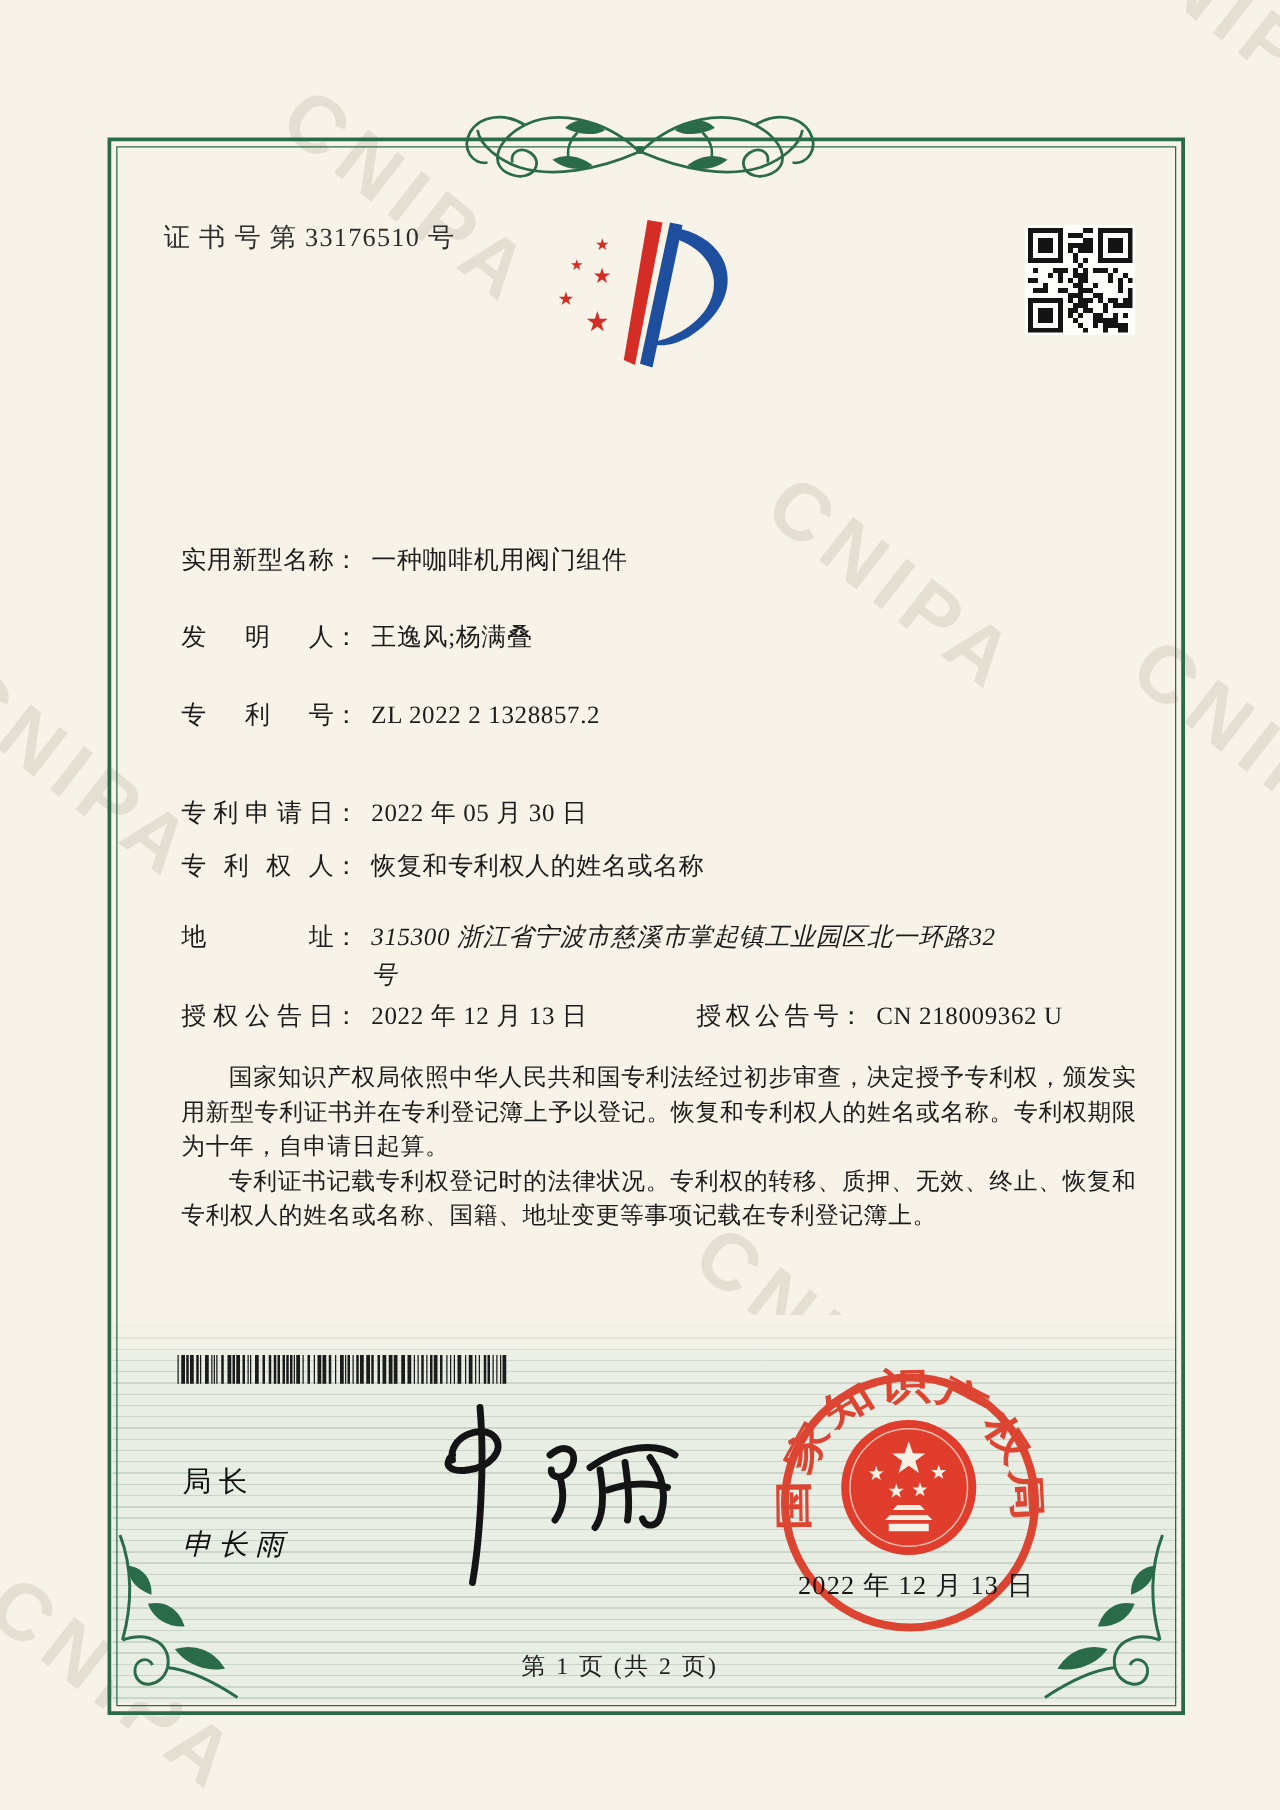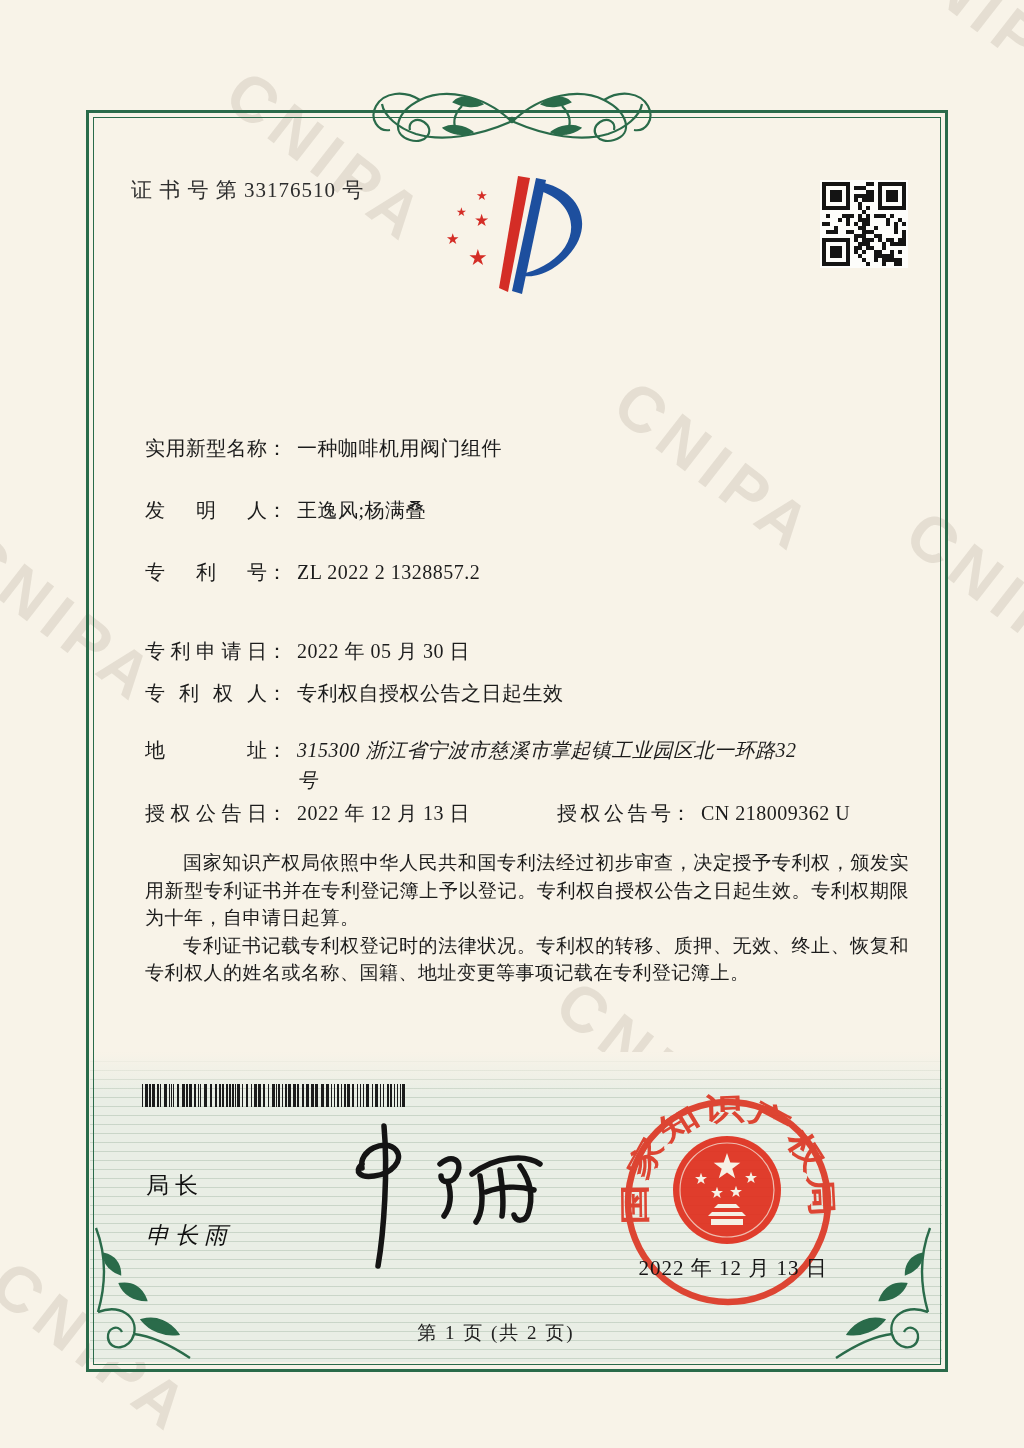--- a/index.html
+++ b/index.html
@@ -261,35 +261,35 @@
     <div class="frow" style="top:495px;">
       <span class="flabel">发明人</span><span class="fcolon">：</span><span class="fvalue">王逸风;杨满叠</span>
     </div>
     <div class="frow" style="top:557px;">
       <span class="flabel">专利号</span><span class="fcolon">：</span><span class="fvalue">ZL 2022 2 1328857.2</span>
     </div>
     <div class="frow" style="top:636px;">
       <span class="flabel">专利申请日</span><span class="fcolon">：</span><span class="fvalue">2022 年 05 月 30 日</span>
     </div>
     <div class="frow" style="top:678px;">
-      <span class="flabel">专利权人</span><span class="fcolon">：</span><span class="fvalue">专利权自授权公告之日起生效</span>
+      <span class="flabel">专利权人</span><span class="fcolon">：</span><span class="fvalue">恢复和专利权人的姓名或名称</span>
     </div>
     <div class="frow" style="top:735px;">
       <span class="flabel">地址</span><span class="fcolon">：</span><span class="fvalue wrap">315300 浙江省宁波市慈溪市掌起镇工业园区北一环路32号</span>
     </div>
     <div class="frow" style="top:798px;">
       <span class="flabel">授权公告日</span><span class="fcolon">：</span><span class="fvalue">2022 年 12 月 13 日</span>
       <span class="grant-right">
         <span class="flabel" style="width:114px">授权公告号</span><span class="fcolon"></span><span class="fcolon">：</span><span class="fvalue">CN 218009362 U</span>
       </span>
     </div>
   </div>
 
   <div class="body-text">
-    <p>国家知识产权局依照中华人民共和国专利法经过初步审查，决定授予专利权，颁发实用新型专利证书并在专利登记簿上予以登记。专利权自授权公告之日起生效。专利权期限为十年，自申请日起算。</p>
+    <p>国家知识产权局依照中华人民共和国专利法经过初步审查，决定授予专利权，颁发实用新型专利证书并在专利登记簿上予以登记。恢复和专利权人的姓名或名称。专利权期限为十年，自申请日起算。</p>
     <p>专利证书记载专利权登记时的法律状况。专利权的转移、质押、无效、终止、恢复和专利权人的姓名或名称、国籍、地址变更等事项记载在专利登记簿上。</p>
   </div>
 
   <div class="barcode" id="barcode"><i style="width:1px"></i><i class="g" style="width:2px"></i><i style="width:3px"></i><i class="g" style="width:1px"></i><i style="width:2px"></i><i class="g" style="width:1px"></i><i style="width:3px"></i><i class="g" style="width:2px"></i><i style="width:2px"></i><i class="g" style="width:1px"></i><i style="width:1px"></i><i class="g" style="width:3px"></i><i style="width:3px"></i><i class="g" style="width:2px"></i><i style="width:1px"></i><i class="g" style="width:1px"></i><i style="width:1px"></i><i class="g" style="width:1px"></i><i style="width:1px"></i><i class="g" style="width:3px"></i><i style="width:2px"></i><i class="g" style="width:3px"></i><i style="width:3px"></i><i class="g" style="width:1px"></i><i style="width:2px"></i><i class="g" style="width:1px"></i><i style="width:3px"></i><i class="g" style="width:2px"></i><i style="width:2px"></i><i class="g" style="width:2px"></i><i style="width:1px"></i><i class="g" style="width:1px"></i><i style="width:1px"></i><i class="g" style="width:3px"></i><i style="width:3px"></i><i class="g" style="width:3px"></i><i style="width:2px"></i><i class="g" style="width:3px"></i><i style="width:2px"></i><i class="g" style="width:2px"></i><i style="width:2px"></i><i class="g" style="width:1px"></i><i style="width:2px"></i><i class="g" style="width:2px"></i><i style="width:2px"></i><i class="g" style="width:1px"></i><i style="width:2px"></i><i class="g" style="width:1px"></i><i style="width:2px"></i><i class="g" style="width:1px"></i><i style="width:1px"></i><i class="g" style="width:1px"></i><i style="width:3px"></i><i class="g" style="width:2px"></i><i style="width:1px"></i><i class="g" style="width:3px"></i><i style="width:2px"></i><i class="g" style="width:3px"></i><i style="width:1px"></i><i class="g" style="width:2px"></i><i style="width:3px"></i><i class="g" style="width:1px"></i><i style="width:3px"></i><i class="g" style="width:2px"></i><i style="width:2px"></i><i class="g" style="width:3px"></i><i style="width:1px"></i><i class="g" style="width:3px"></i><i style="width:3px"></i><i class="g" style="width:1px"></i><i style="width:1px"></i><i class="g" style="width:1px"></i><i style="width:2px"></i><i class="g" style="width:2px"></i><i style="width:1px"></i><i class="g" style="width:2px"></i><i style="width:2px"></i><i class="g" style="width:1px"></i><i style="width:3px"></i><i class="g" style="width:2px"></i><i style="width:3px"></i><i class="g" style="width:1px"></i><i style="width:2px"></i><i class="g" style="width:3px"></i><i style="width:2px"></i><i class="g" style="width:2px"></i><i style="width:3px"></i><i class="g" style="width:2px"></i><i style="width:3px"></i><i class="g" style="width:1px"></i><i style="width:3px"></i><i class="g" style="width:3px"></i><i style="width:3px"></i><i class="g" style="width:2px"></i><i style="width:3px"></i><i class="g" style="width:2px"></i><i style="width:1px"></i><i class="g" style="width:2px"></i><i style="width:1px"></i><i class="g" style="width:2px"></i><i style="width:2px"></i><i class="g" style="width:2px"></i><i style="width:1px"></i><i class="g" style="width:2px"></i><i style="width:2px"></i><i class="g" style="width:1px"></i><i style="width:3px"></i><i class="g" style="width:2px"></i><i style="width:2px"></i><i class="g" style="width:3px"></i><i style="width:1px"></i><i class="g" style="width:2px"></i><i style="width:1px"></i><i class="g" style="width:2px"></i><i style="width:1px"></i><i class="g" style="width:2px"></i><i style="width:3px"></i><i class="g" style="width:3px"></i><i style="width:1px"></i><i class="g" style="width:2px"></i><i style="width:3px"></i><i class="g" style="width:2px"></i><i style="width:1px"></i><i class="g" style="width:2px"></i><i style="width:1px"></i><i class="g" style="width:3px"></i><i style="width:2px"></i><i class="g" style="width:1px"></i><i style="width:2px"></i><i class="g" style="width:2px"></i><i style="width:1px"></i><i class="g" style="width:2px"></i><i style="width:1px"></i><i class="g" style="width:2px"></i><i style="width:1px"></i><i class="g" style="width:1px"></i><i style="width:3px"></i><i class="g" style="width:1px"></i></div>
 
   <div class="director">
     <div>局长</div>
     <div class="nm">申长雨</div>
   </div>
 

